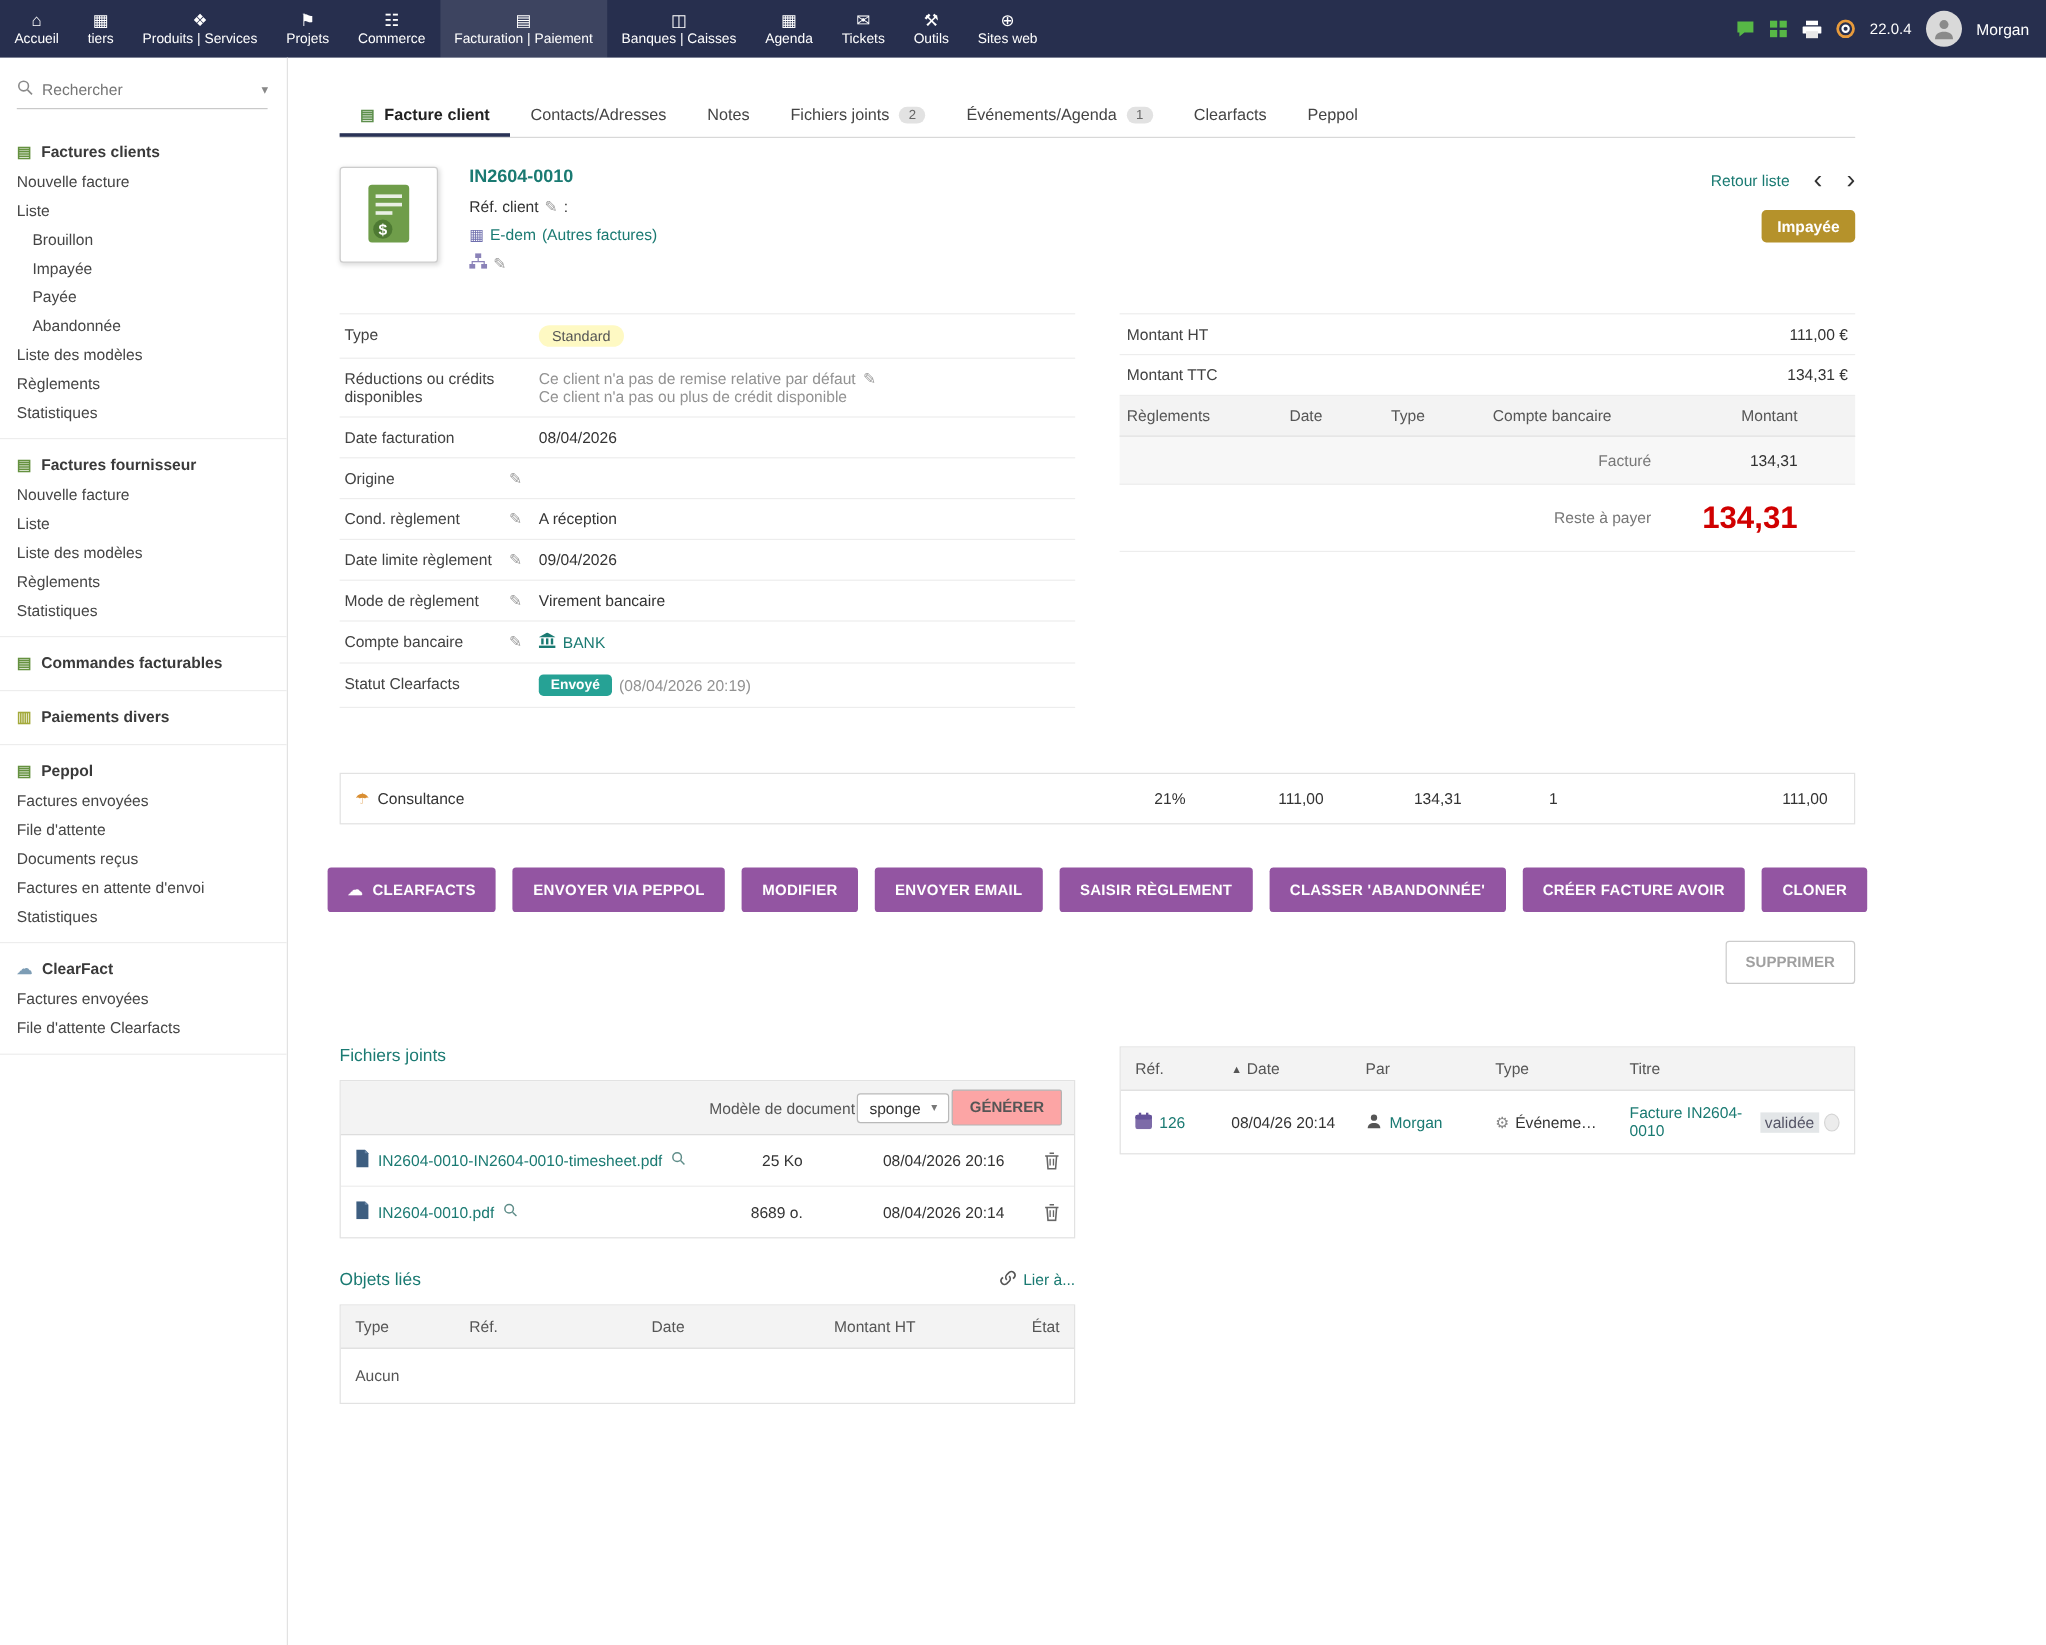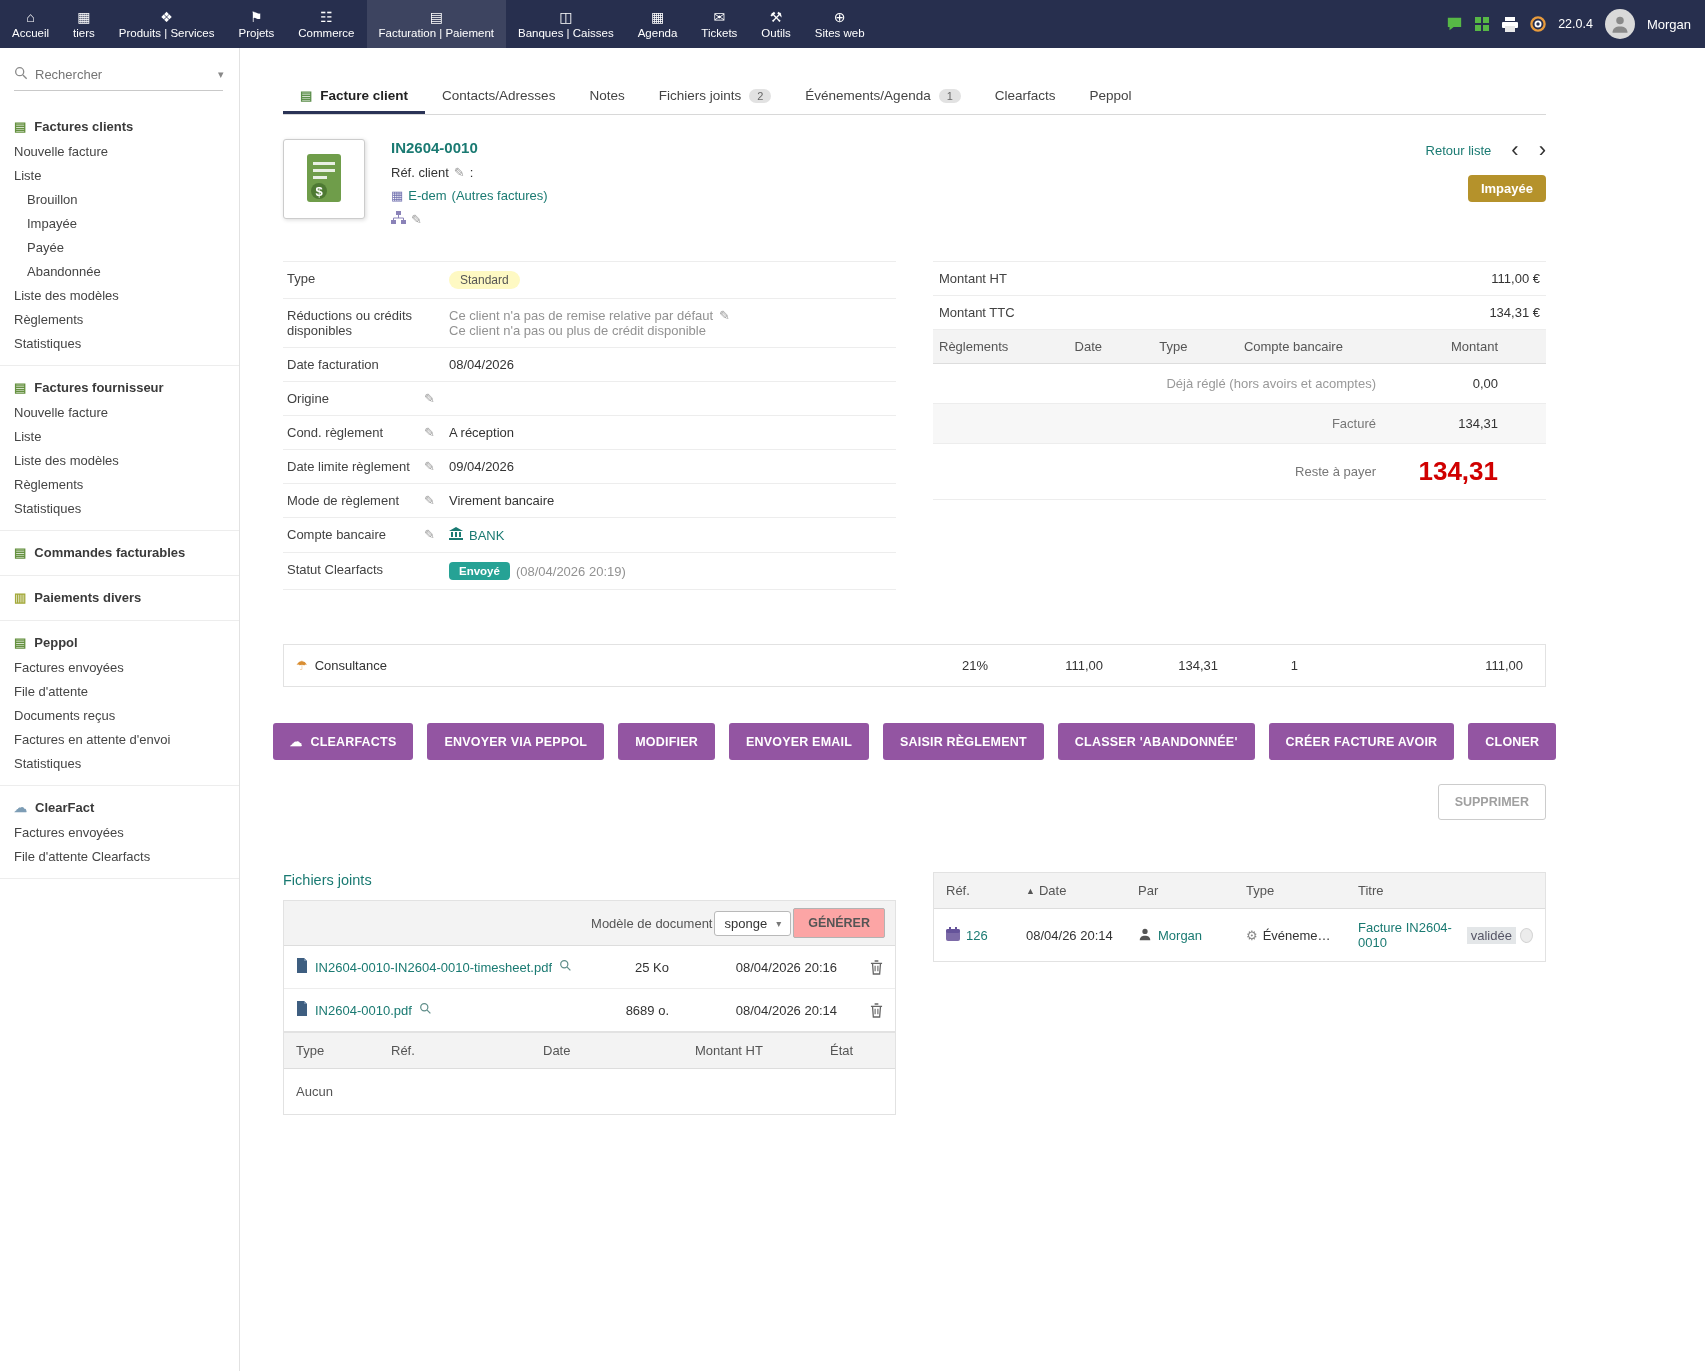--- a/index.html
+++ b/index.html
@@ -118,21 +118,21 @@
   .btn-generate { border:1px solid #b3b3b3; background:#fca5a5; color:#555; font-weight:bold; font-size:12.5px; padding:7px 14px; border-radius:2px; cursor:pointer; font-family:inherit; }
   .file-row { display:flex; align-items:center; padding:12px 12px; border-bottom:1px solid var(--bd2); }
   .file-row:last-child { border-bottom:none; }
   .file-name { flex:1; display:flex; align-items:center; gap:7px; min-width:0; }
   .file-name .link { white-space:nowrap; overflow:hidden; text-overflow:ellipsis; }
   .file-size { width:92px; text-align:right; }
   .file-date { width:168px; text-align:right; }
   .file-trash { width:46px; display:flex; justify-content:flex-end; cursor:pointer; }
 
   .tbl-hdr { background:var(--hdr); border-bottom:1px solid #ddd; display:flex; padding:10px 12px; color:#555; }
-  .lo-type { width:95px; } .lo-ref { width:152px; } .lo-date { width:152px; } .lo-ht { width:135px; } .lo-etat { flex:1; }
+  .lo-type { width:95px; } .lo-ref { width:152px; } .lo-date { width:152px; } .lo-ht { width:135px; } .lo-etat { flex:1;text-align:right; }
   .empty-row { padding:15px 12px; color:#555; }
 
   .ev-ref { width:80px; display:flex; align-items:center; gap:6px; }
   .ev-date { width:112px; display:flex; align-items:center; gap:4px; }
   .ev-par { width:108px; display:flex; align-items:center; gap:6px; }
   .ev-type { width:112px; display:flex; align-items:center; gap:5px; }
   .ev-title { flex:1; display:flex; align-items:center; gap:4px; }
   .ev-row { display:flex; align-items:center; padding:11px 12px; }
   .hl { background:#e3e6e8; color:#556; padding:1px 4px; }
   .dot { width:15px; height:15px; border-radius:50%; background:#ececec; border:1px solid #d5d5d5; margin-left:auto; }
@@ -484,24 +484,20 @@
           </div>
         </div>
         <div>
           <div class="pay-hdr">
             <span class="ph-reg">Règlements</span>
             <span class="ph-date">Date</span>
             <span class="ph-type">Type</span>
             <span class="ph-bank">Compte bancaire</span>
             <span class="ph-amt">Montant</span>
           </div>
-          <div class="pay-row">
-            <span class="pay-label">Déjà réglé (hors avoirs et acomptes)</span>
-            <span class="pay-val">0,00</span>
-          </div>
           <div class="pay-row shade">
             <span class="pay-label2">Facturé</span>
             <span class="pay-val">134,31</span>
           </div>
           <div class="pay-row">
             <span class="pay-label2">Reste à payer</span>
             <span class="pay-val pay-remain">134,31</span>
           </div>
         </div>
       </div>
@@ -613,20 +609,31 @@
             <span class="file-trash">
               <svg width="13" height="15" viewBox="0 0 14 16">
                   <path d="M1 3.5h12M5 1h4" stroke="#666" stroke-width="1.4" fill="none"></path>
                   <path d="M2.7 3.5l.9 11.5h6.8l.9-11.5" stroke="#666" stroke-width="1.4" fill="none"></path>
                   <path d="M5.5 6v6M8.5 6v6" stroke="#666" stroke-width="1.2"></path>
                 </svg>
             </span>
           </div>
         </div>
 
+        <div class="linked-head">
+          <span class="section-title" style="margin-bottom:0;">Objets liés</span>
+          <span class="lier">
+            <span>
+              <svg width="14" height="14" viewBox="0 0 14 14">
+                  <path d="M6 8.5a3 3 0 0 1 0-4.2l2-2a3 3 0 0 1 4.2 4.2l-1 1M8 5.5a3 3 0 0 1 0 4.2l-2 2a3 3 0 0 1-4.2-4.2l1-1" fill="none" stroke="#555" stroke-width="1.4"></path>
+                </svg>
+            </span>
+            <span class="link">Lier à...</span>
+          </span>
+        </div>
         <div class="box-table">
           <div class="tbl-hdr">
             <span class="lo-type">Type</span>
             <span class="lo-ref">Réf.</span>
             <span class="lo-date">Date</span>
             <span class="lo-ht">Montant HT</span>
             <span class="lo-etat">État</span>
           </div>
           <div class="empty-row">Aucun</div>
         </div>

